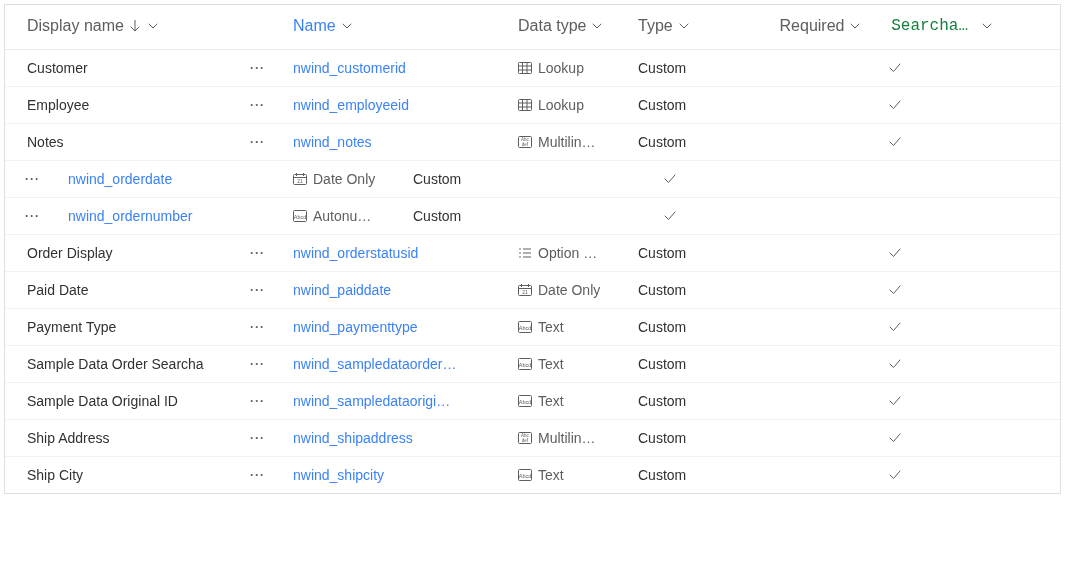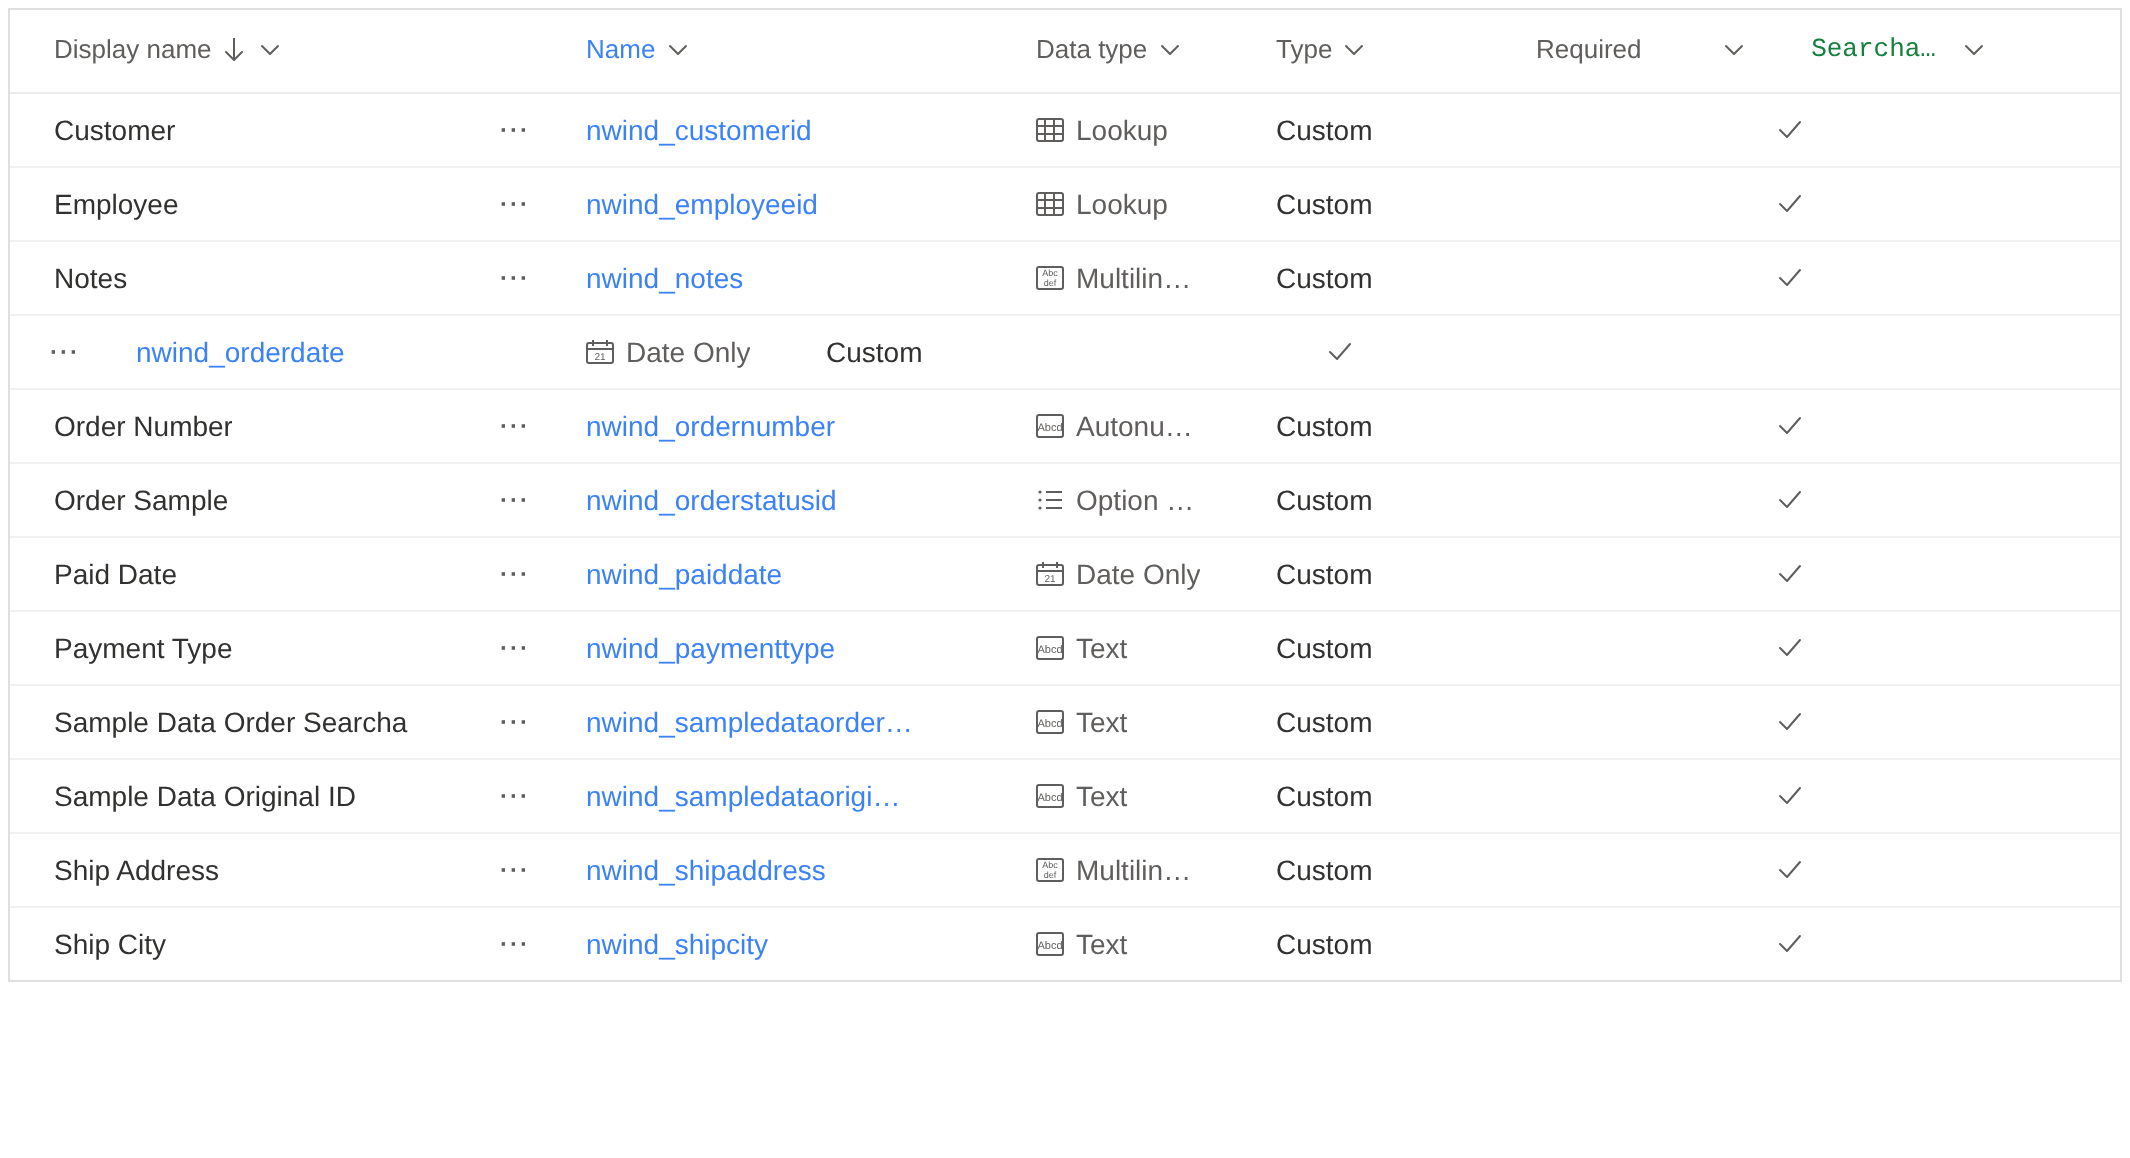--- a/index.html
+++ b/index.html
@@ -1,33 +1,33 @@
 <!DOCTYPE html>
 <html><head>
 <meta charset="utf-8">
 <style>
 * { margin:0; padding:0; box-sizing:border-box; }
 body { font-family:"Segoe UI",Arial,sans-serif; font-size:14px; color:#323130; background:#fff; }
 .table-container { border:1px solid #e1dfdd; margin:4px; width:1057px; }
 .header-row { display:flex; padding:12px 0 14px; border-bottom:1px solid #edebe9; }
-.header-cell { display:flex; align-items:center; color:#605e5c; font-size:13px; padding:0 8px; }
+.header-cell { display:flex; align-items:center; color:#605e5c; font-size:16px; padding:0 8px; }
 .header-cell .label { margin-right:6px; white-space:nowrap; overflow:hidden; text-overflow:ellipsis; }
 .data-row { display:flex; padding:10px 0; border-bottom:1px solid #f3f2f1; }
 .data-row:last-child { border-bottom:none; }
 .cell { padding:0 8px; display:flex; align-items:center; overflow:hidden; }
 .cell span { white-space:nowrap; overflow:hidden; text-overflow:ellipsis; }
 .col-display { width:225px; padding-left:22px; }
 .col-actions { width:55px; justify-content:center; color:#605e5c; }
 .col-name { width:225px; color:#605e5c; }
 .col-datatype { width:120px; color:#605e5c; }
 .col-type { width:130px; color:#605e5c; }
 .col-required { width:120px; color:#605e5c; }
 .col-searchable { width:120px; color:#15803d; justify-content:flex-start;font-family:Liberation Mono, monospace; }
 .header-row .col-display { padding-left:22px; }
-.header-row .col-required { justify-content:space-between; }
+.header-row .col-required { justify-content:center; }
 .header-row .col-searchable { justify-content:flex-end; }
 .dt-icon { margin-right:6px; flex-shrink:0; color:#605e5c; }
 .data-row .col-display { color:#323130; }
 .dots { letter-spacing:1px; font-weight:bold; cursor:pointer; color:#605e5c; font-size:12px; line-height:1; }
 .col-name span { color:#3b82f6; }
 .data-row .col-type span { color:#323130; }
 svg { display:block; }
 </style>
 </head>
 <body>
@@ -203,23 +203,20 @@
         <div class="cell col-required">
           <span></span>
         </div>
         <div class="cell col-searchable">
           <svg width="14" height="12" viewBox="0 0 14 12">
             <path d="M2 6 L5.5 9.5 L12 2" stroke="#605e5c" stroke-width="1" fill="none" stroke-linecap="round" stroke-linejoin="round"></path>
           </svg>
         </div>
       </div>
       <div class="data-row">
-        <div class="cell col-display">
-          <span>Order Number</span>
-        </div>
         <div class="cell col-actions">
           <span class="dots">···</span>
         </div>
         <div class="cell col-name">
           <span>nwind_ordernumber</span>
         </div>
         <div class="cell col-datatype">
           <span class="dt-icon">
             <svg width="14" height="12" viewBox="0 0 14 12">
               <rect x="0.5" y="0.5" width="13" height="11" rx="1" fill="none" stroke="#605e5c"></rect>
@@ -235,21 +232,21 @@
           <span></span>
         </div>
         <div class="cell col-searchable">
           <svg width="14" height="12" viewBox="0 0 14 12">
             <path d="M2 6 L5.5 9.5 L12 2" stroke="#605e5c" stroke-width="1" fill="none" stroke-linecap="round" stroke-linejoin="round"></path>
           </svg>
         </div>
       </div>
       <div class="data-row">
         <div class="cell col-display">
-          <span>Order Sample</span>
+          <span>Order Display</span>
         </div>
         <div class="cell col-actions">
           <span class="dots">···</span>
         </div>
         <div class="cell col-name">
           <span>nwind_orderstatusid</span>
         </div>
         <div class="cell col-datatype">
           <span class="dt-icon">
             <svg width="14" height="12" viewBox="0 0 14 12">

